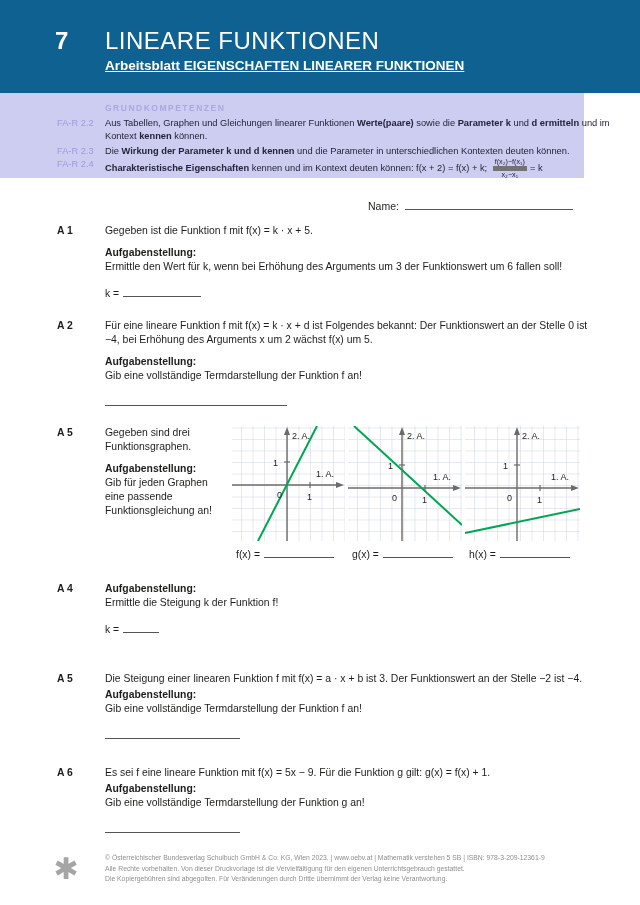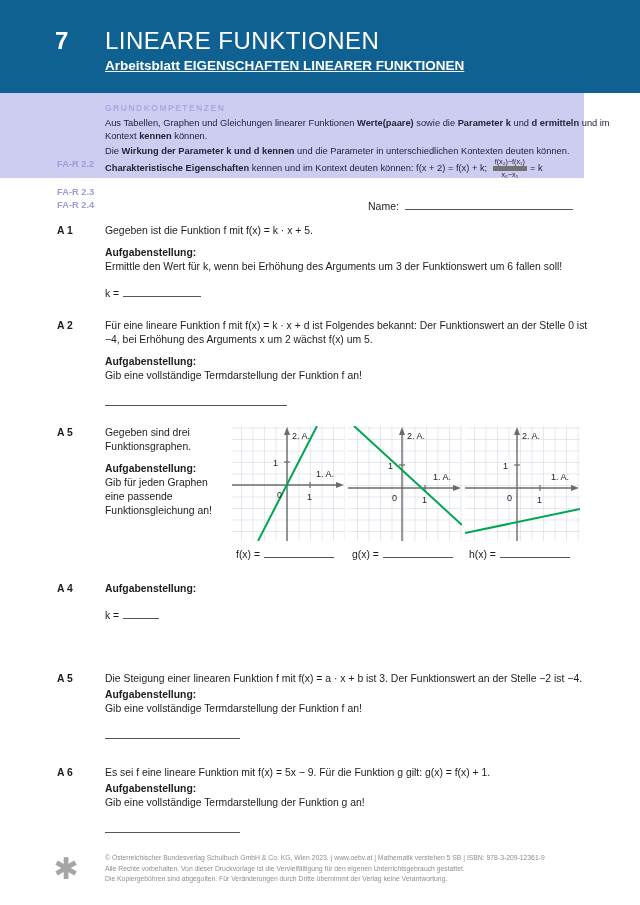--- a/index.html
+++ b/index.html
@@ -28,21 +28,21 @@
   .band-comp {
     position:absolute; left:0; top:93px; width:584px; height:85px;
     background:#cdccf1;
   }
   .comp-heading {
     position:absolute; left:105px; top:10px; font-size:8.5px; font-weight:bold;
     color:#aaa8e2; letter-spacing:1.5px;
   }
   .comp-row { position:absolute; left:0; font-size:9.3px; line-height:13px; }
   .comp-code {
-    position:absolute; left:57px; width:44px; font-weight:bold; color:#9e9cdc;margin-top:41px;
+    position:absolute; left:57px; width:44px; font-weight:normal; color:#9e9cdc;
   }
   .comp-text { position:absolute; left:105px; width:505px; color:#23233b; }
   .comp-text b { font-weight:bold; }
   .frac {
     display:inline-block; vertical-align:middle; text-align:center;
     font-size:7.2px; line-height:8px; margin:0 3px;
   }
   .frac .num { display:block; border-bottom:5px solid #737373; padding:0 2px; }
   .frac .den { display:block; }
   
@@ -198,20 +198,21 @@
         <text x="38" y="43" font-size="9" fill="#1d1d1b">1</text>
       </svg>
       <div class="graph-answer"><span>h(x) =</span><span class="answer-line"></span></div>
     </div>
   </div>
 
   <div class="task" style="top:582px;">
     <div class="task-label">A 4</div>
     <div class="task-content">
       <p class="task-heading">Aufgabenstellung:</p>
+      <p class="task-body">Ermittle die Steigung k der Funktion f!</p>
       <p class="task-answer"><span>k =</span><span class="answer-line" style="width:36px;"></span></p>
     </div>
   </div>
 
   <div class="task" style="top:672px;">
     <div class="task-label">A 5</div>
     <div class="task-content" style="width:492px;">
       <p class="task-intro" style="margin-bottom:2px;">Die Steigung einer linearen Funktion f mit f(x) = a · x + b ist 3. Der Funktionswert an der Stelle −2 ist −4.</p>
       <p class="task-heading">Aufgabenstellung:</p>
       <p class="task-body">Gib eine vollständige Termdarstellung der Funktion f an!</p>

